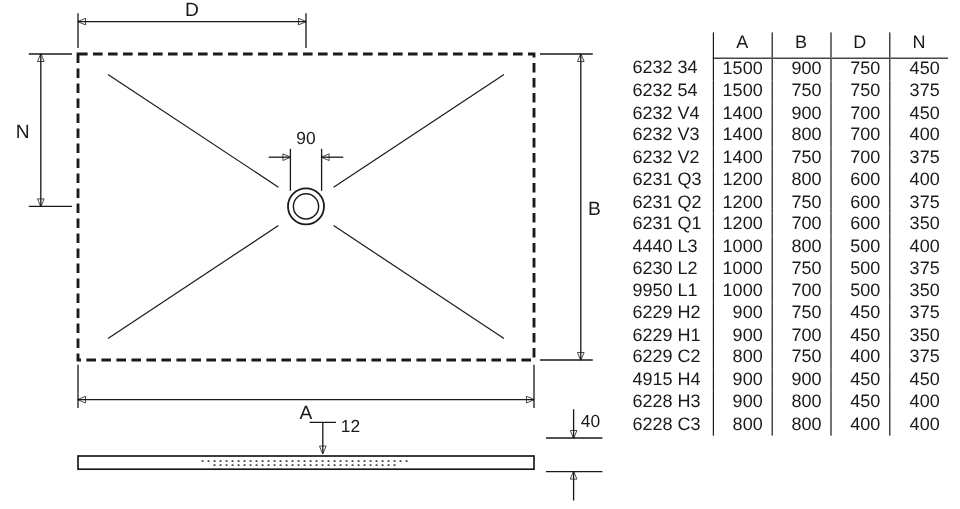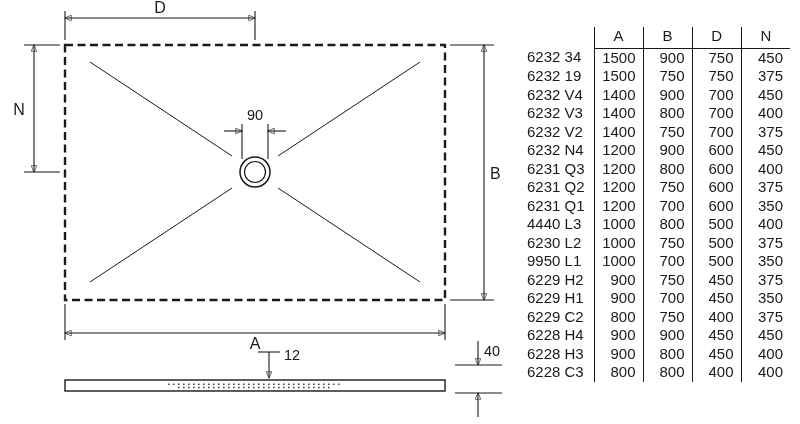--- a/index.html
+++ b/index.html
@@ -126,21 +126,21 @@
     </thead>
     <tbody>
         <tr>
           <td class="model">6232 34</td>
           <td class="val">1500</td>
           <td class="val">900</td>
           <td class="val">750</td>
           <td class="val">450</td>
         </tr>
         <tr>
-          <td class="model">6232 19</td>
+          <td class="model">6232 54</td>
           <td class="val">1500</td>
           <td class="val">750</td>
           <td class="val">750</td>
           <td class="val">375</td>
         </tr>
         <tr>
           <td class="model">6232 V4</td>
           <td class="val">1400</td>
           <td class="val">900</td>
           <td class="val">700</td>
@@ -154,27 +154,20 @@
           <td class="val">400</td>
         </tr>
         <tr>
           <td class="model">6232 V2</td>
           <td class="val">1400</td>
           <td class="val">750</td>
           <td class="val">700</td>
           <td class="val">375</td>
         </tr>
         <tr>
-          <td class="model">6232 N4</td>
-          <td class="val">1200</td>
-          <td class="val">900</td>
-          <td class="val">600</td>
-          <td class="val">450</td>
-        </tr>
-        <tr>
           <td class="model">6231 Q3</td>
           <td class="val">1200</td>
           <td class="val">800</td>
           <td class="val">600</td>
           <td class="val">400</td>
         </tr>
         <tr>
           <td class="model">6231 Q2</td>
           <td class="val">1200</td>
           <td class="val">750</td>
@@ -224,21 +217,21 @@
           <td class="val">350</td>
         </tr>
         <tr>
           <td class="model">6229 C2</td>
           <td class="val">800</td>
           <td class="val">750</td>
           <td class="val">400</td>
           <td class="val">375</td>
         </tr>
         <tr>
-          <td class="model">6228 H4</td>
+          <td class="model">4915 H4</td>
           <td class="val">900</td>
           <td class="val">900</td>
           <td class="val">450</td>
           <td class="val">450</td>
         </tr>
         <tr>
           <td class="model">6228 H3</td>
           <td class="val">900</td>
           <td class="val">800</td>
           <td class="val">450</td>

